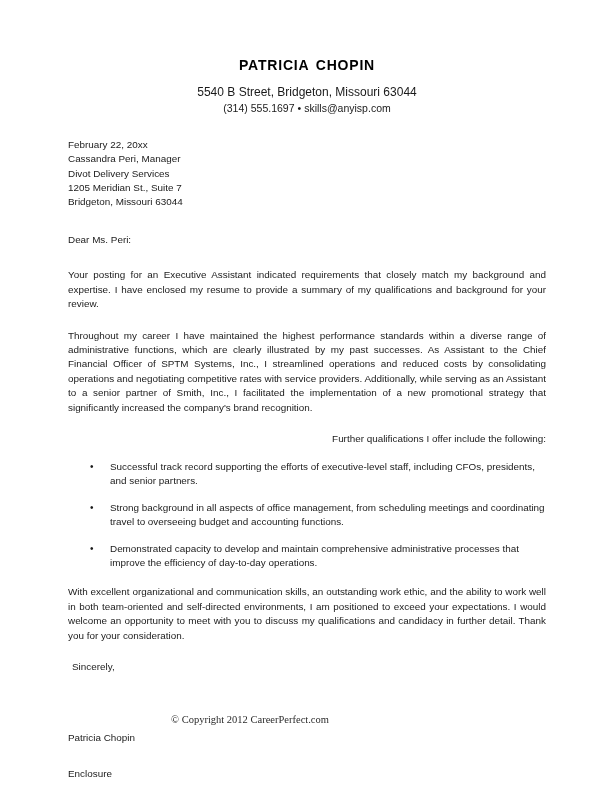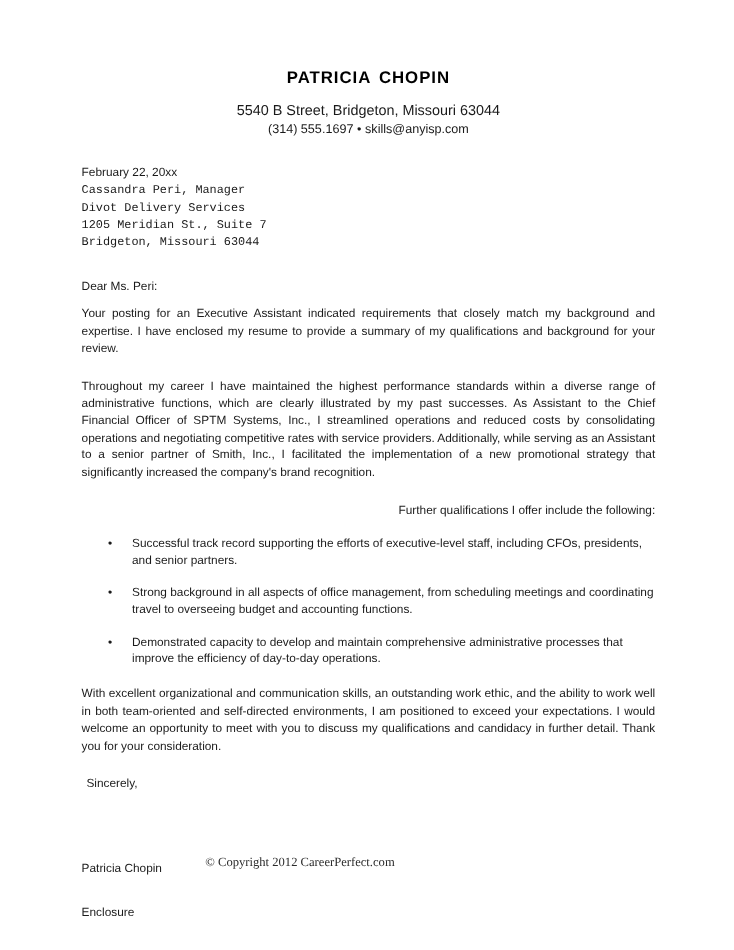--- a/index.html
+++ b/index.html
@@ -62,23 +62,23 @@
     left: 68px;
     top: 138px;
     width: 478px;
     font-size: 9.9px;
     line-height: 1.46;
   }
 
   .date-line { }
 
   .recipient { margin-bottom: 24px; }
-  .recipient div { line-height: 1.42; font-family: Liberation Mono, monospace; }
+  .recipient div { line-height: 1.42; }
 
-  .salutation { margin-bottom: 8px; }
+  .salutation { margin-bottom: 21px; }
 
   p.para {
     text-align: justify;
     margin: 0 0 17px 0;
     line-height: 1.46;
   }
 
   .lead-in {
     margin: 0 0 13px 0;
     text-align: right;

